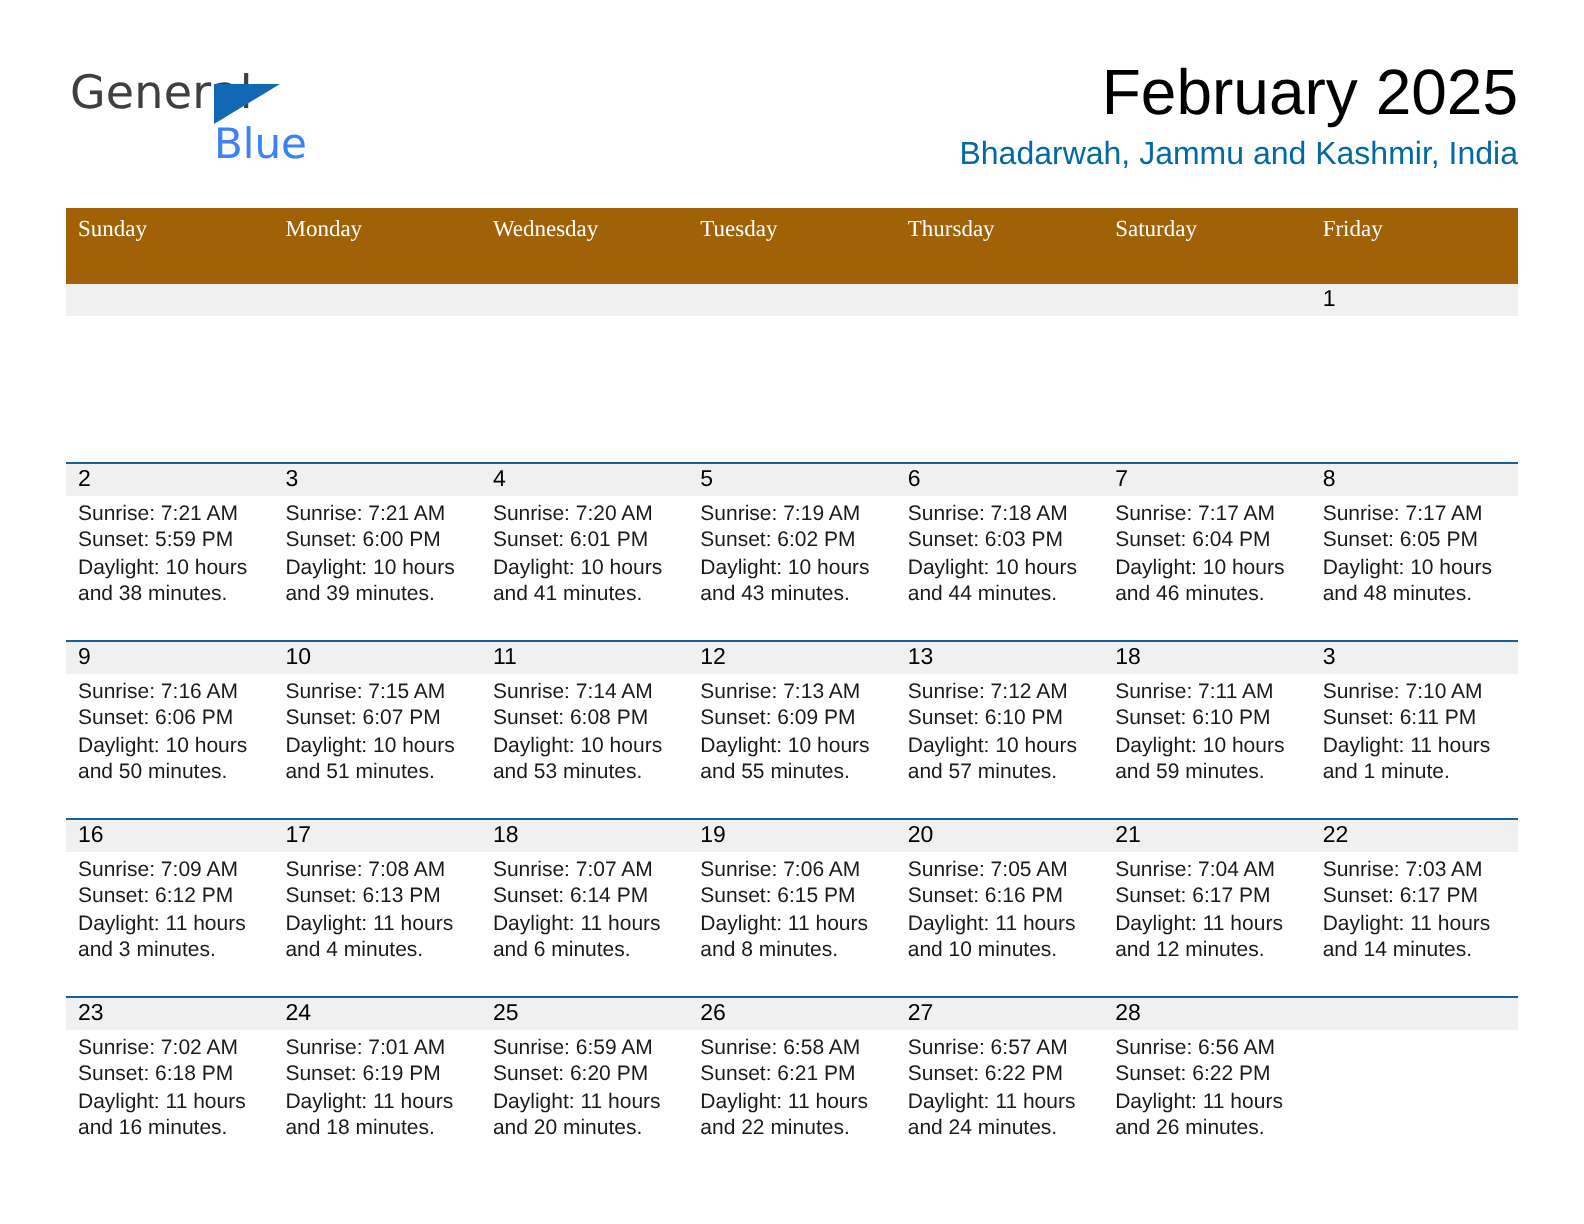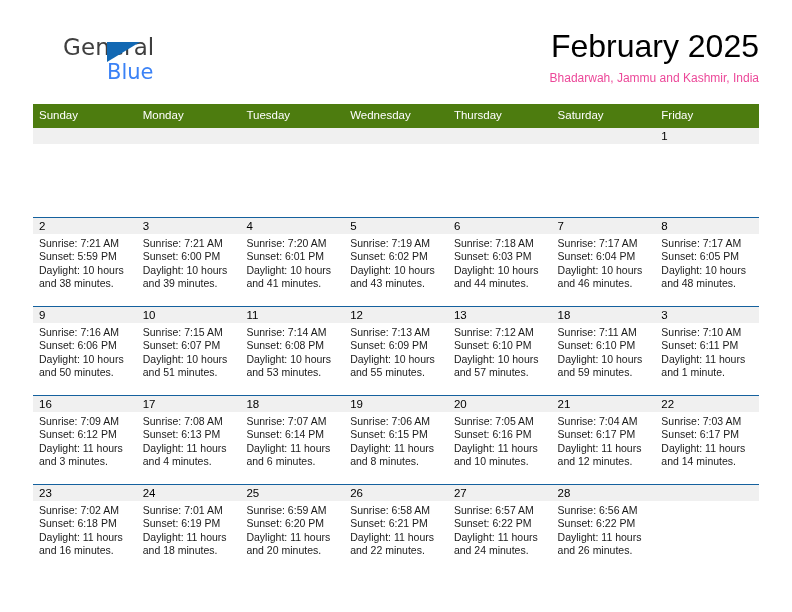--- a/index.html
+++ b/index.html
@@ -39,21 +39,20 @@
   .logo-general {
     position: absolute;
     left: 2px;
     top: 0px;
     font-size: 23px;
     letter-spacing: 0.1px;
     color: #3f3f3f;
     font-family: "DejaVu Sans", sans-serif;
     font-weight: 400;
     line-height: 26px;
-    margin-left: 28px;
   }
   .logo-tri {
     position: absolute;
     left: 74px;
     top: 8px;
     width: 0;
     height: 0;
     border-left: 33px solid #1268b3;
     border-bottom: 20px solid transparent;
   }
@@ -75,38 +74,39 @@
     top: 0;
     text-align: right;
   }
   .cal-title {
     font-size: 32px;
     color: #000000;
     line-height: 32px;
     white-space: nowrap;
   }
   .cal-subtitle {
-    font-size: 12px;
-    color: #ec4899;
+    font-size: 16px;
+    color: #0369a1;
     line-height: 20px;
     margin-top: 6px;
     white-space: nowrap;
   }
 
   
   .calendar {
     position: absolute;
     left: 33px;
     top: 104px;
     width: 726px;
   }
   .weekdays {
     display: flex;
-    background: #4d7c0f;
-    height: 24px;
+    background: #a16207;
+    height: 38px;
+    font-family: Liberation Serif, serif;
   }
   .weekday {
     flex: 1 1 0;
     color: #ffffff;
     font-size: 11.5px;
     line-height: 22px;
     padding-left: 6px;
     box-sizing: border-box;
     white-space: nowrap;
   }
@@ -164,22 +164,22 @@
     <div class="title-wrap">
       <div class="cal-title">February 2025</div>
       <div class="cal-subtitle">Bhadarwah, Jammu and Kashmir, India</div>
     </div>
   </div>
 
   <div class="calendar">
     <div class="weekdays">
       <div class="weekday">Sunday</div>
       <div class="weekday">Monday</div>
+      <div class="weekday">Wednesday</div>
       <div class="weekday">Tuesday</div>
-      <div class="weekday">Wednesday</div>
       <div class="weekday">Thursday</div>
       <div class="weekday">Saturday</div>
       <div class="weekday">Friday</div>
     </div>
     <div id="weeks-container">
         <div class="week first">
           <div class="day-cell empty">
             <div class="day-num-band">
               <span class="day-num"></span>
             </div>

